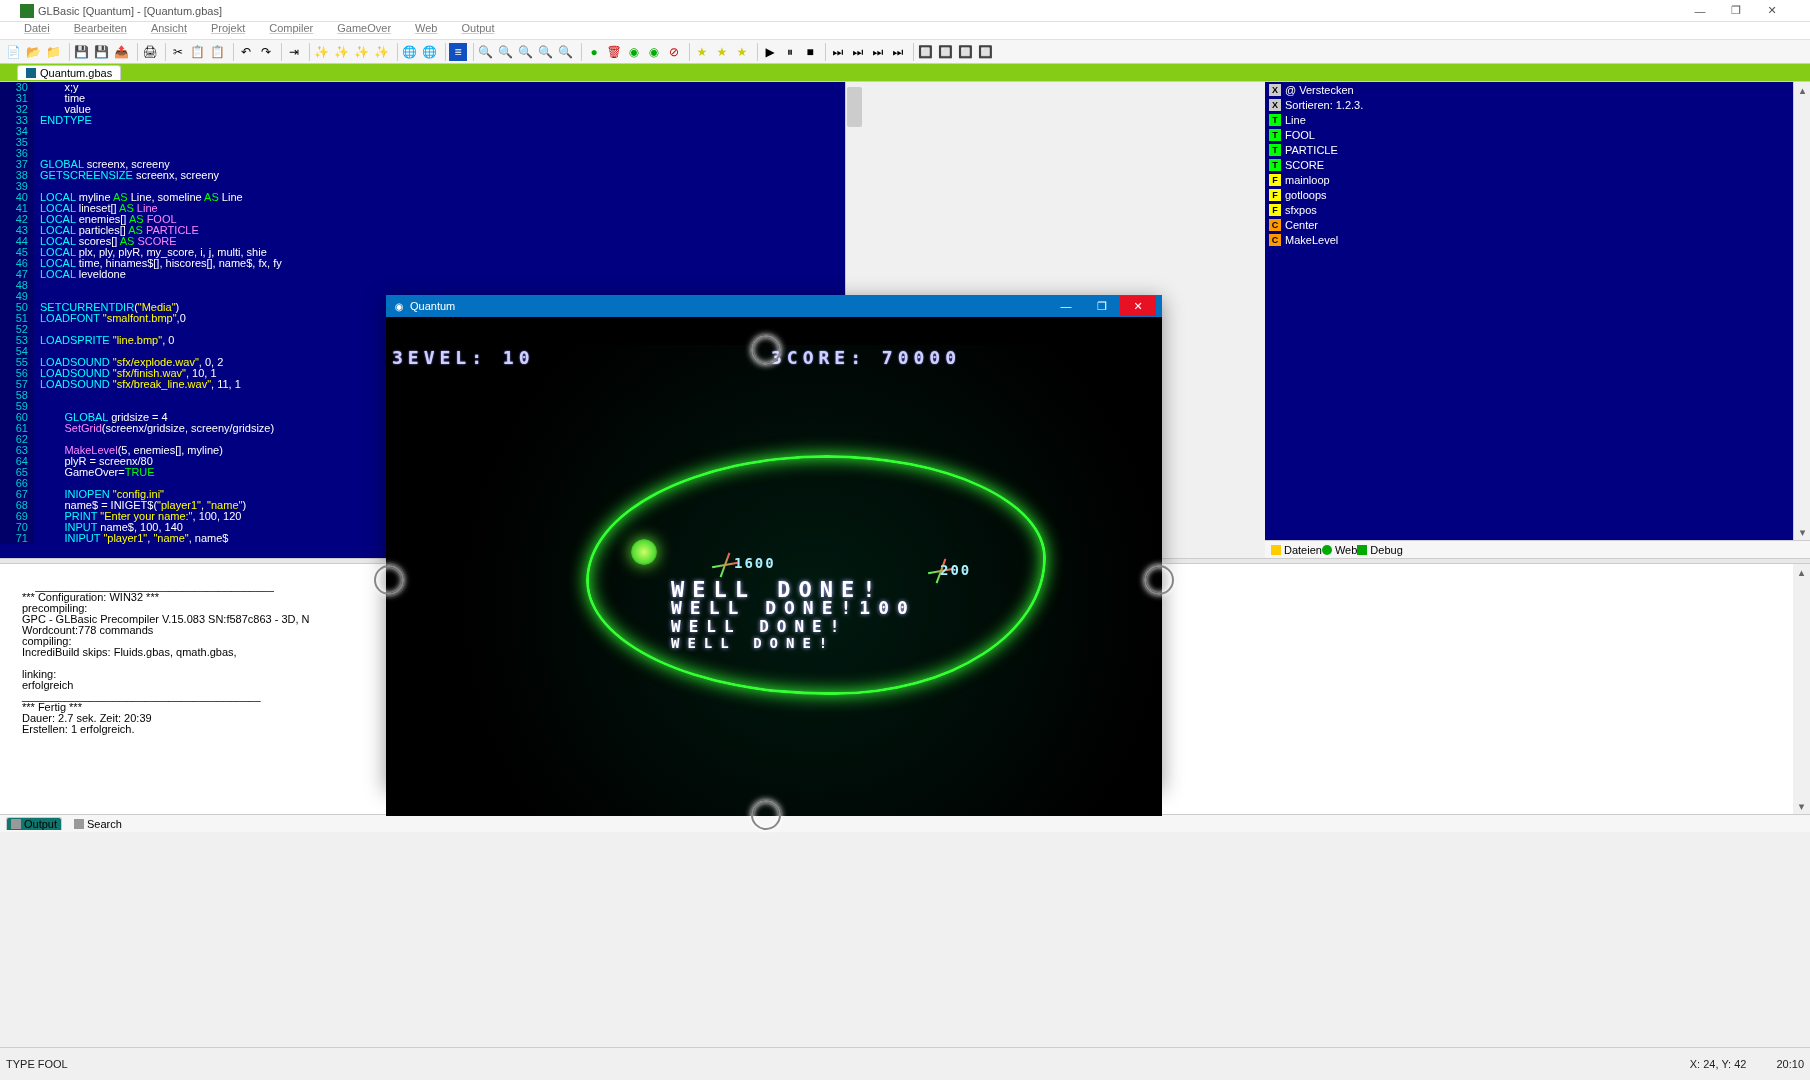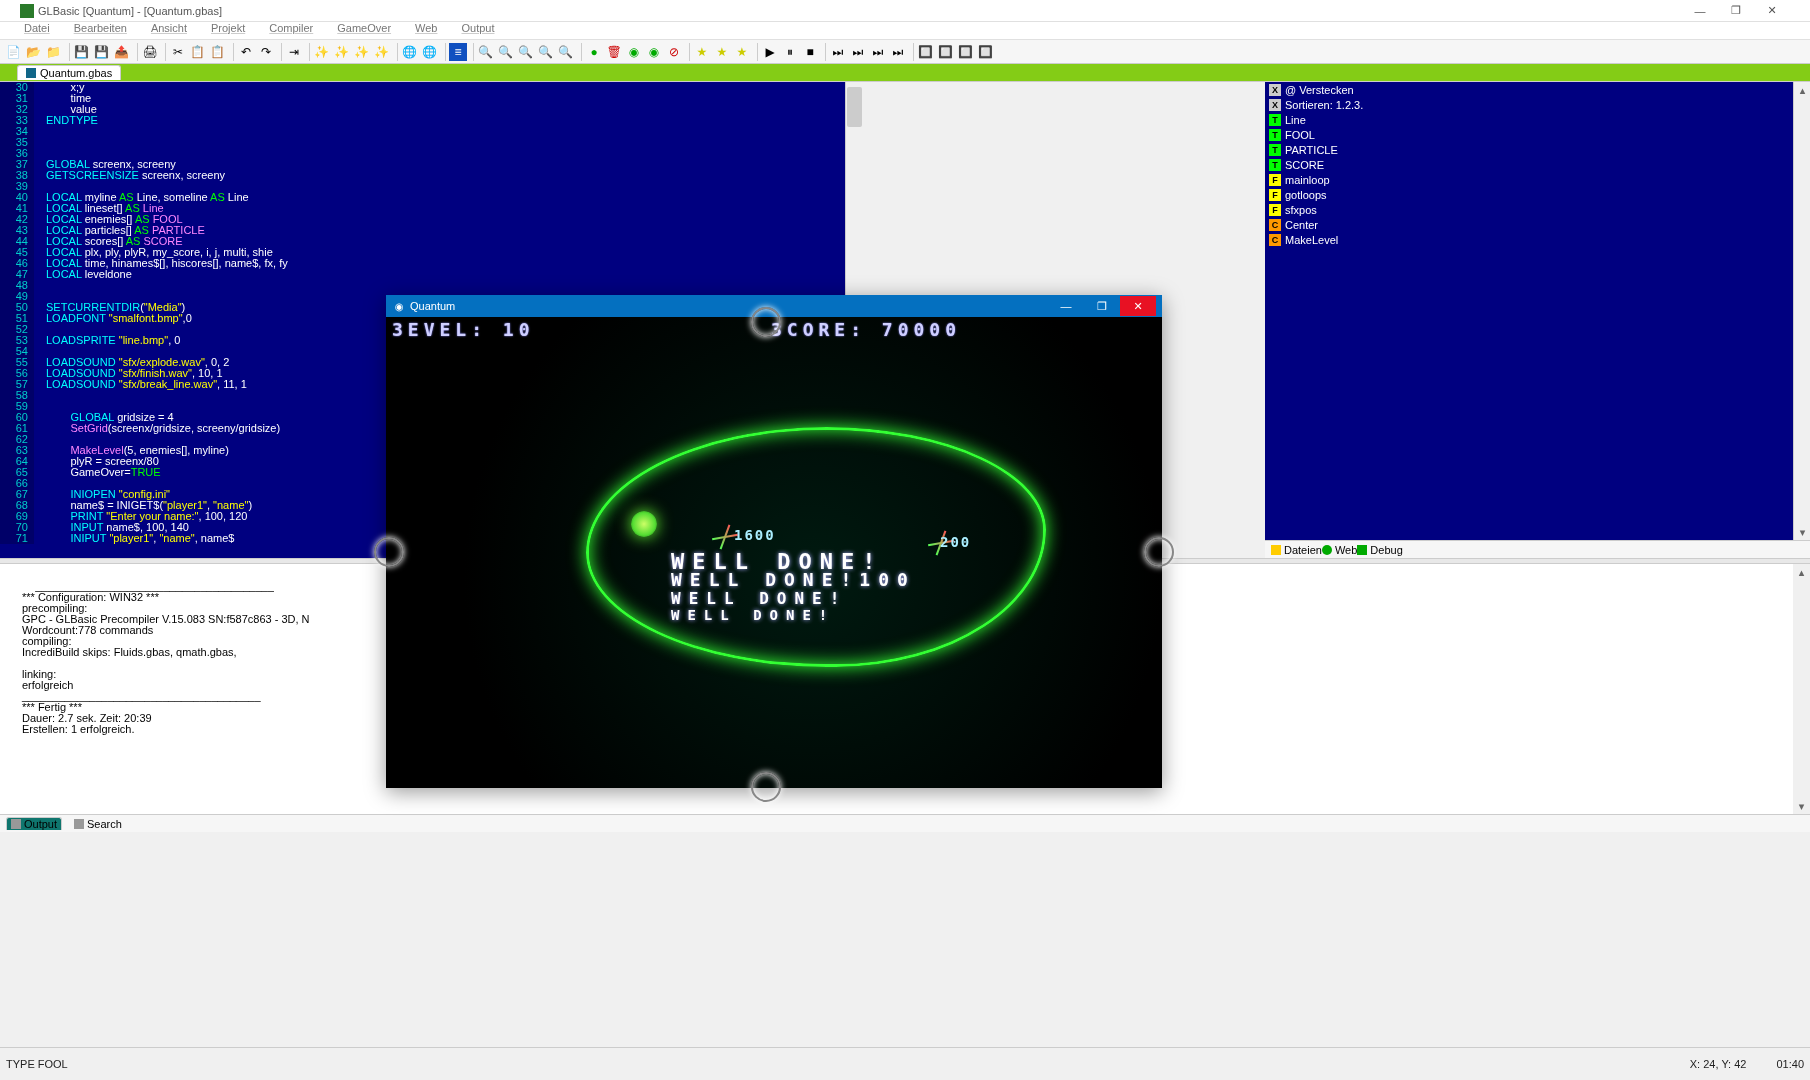--- a/index.html
+++ b/index.html
@@ -13,21 +13,21 @@
 .menubar span{padding:0 6px;text-decoration:underline;text-decoration-color:#ccc;}
 .toolbar{height:24px;background:#f6f6f6;display:flex;align-items:center;padding:0 4px;gap:0;border-bottom:1px solid #ccc;}
 .tbtn{width:18px;height:18px;margin:0 1px;display:inline-flex;align-items:center;justify-content:center;font-size:12px;}
 .tsep{width:4px;height:18px;border-right:1px solid #ccc;margin:0 2px;}
 .tabs{height:18px;background:#84cc16;display:flex;align-items:center;padding-left:17px;border-bottom:1px solid #ccc;}
 .tab{display:flex;align-items:center;gap:4px;padding:1px 8px;background:#fff;border:1px solid #ccc;border-bottom:none;border-radius:3px 3px 0 0;}
 .tabicon{width:10px;height:10px;background:#168;}
 .work{display:flex;height:476px;}
 .editorcol{width:845px;display:flex;flex-direction:column;position:relative;}
 .editor{flex:1;background:#000080;color:#fff;font-family:Consolas,monospace;font-size:11px;line-height:11px;overflow:hidden;white-space:pre;position:relative;}
-.eline{display:flex;height:11px;gap:6px;}
+.eline{display:flex;height:11px;}
 .gut{width:34px;text-align:right;padding-right:6px;color:#0cc;background:#000068;}
 .code{padding-left:6px;}
 .k{color:#0ff;}
 .kk{color:#0f0;}
 .s{color:#ff0;}
 .n{color:#f8f;}
 .sbv{width:17px;background:#f0f0f0;border-left:1px solid #ccc;position:relative;}
 .sbv .thumb{position:absolute;top:5px;left:1px;width:15px;height:40px;background:#ccc;border-radius:2px;}
 .sbv .arr{position:absolute;left:0;width:17px;height:16px;display:flex;align-items:center;justify-content:center;color:#666;}
 .midgap{flex:1;}
@@ -50,21 +50,21 @@
 .btab{display:flex;align-items:center;gap:3px;padding:0 4px;}
 .btab.act{background:#0f766e;border:1px solid #ccc;border-bottom:none;border-radius:3px 3px 0 0;}
 .status{position:absolute;bottom:0;left:0;right:0;height:18px;background:#f0f0f0;border-top:1px solid #ccc;display:flex;align-items:center;padding:16px 6px;color:#222;}
 .status .spacer{flex:1;}
 .gamewin{position:absolute;left:386px;top:295px;width:776px;height:493px;background:#000;box-shadow:0 4px 20px rgba(0,0,0,.4);}
 .gtitle{height:22px;background:#0470c0;display:flex;align-items:center;color:#fff;padding:0 6px;}
 .gtitle .gico{width:14px;height:14px;margin-right:4px;display:inline-flex;align-items:center;justify-content:center;font-size:10px;}
 .gtitle .gt{flex:1;}
 .gtitle .gwb{width:36px;height:20px;display:flex;align-items:center;justify-content:center;color:#fff;}
 .gtitle .gwbx{background:#e81123;}
-.gview{position:relative;height:471px;background:radial-gradient(circle at 55% 55%,#001a10 0%,#000 70%);}
+.gview{position:relative;height:471px;background:radial-gradient(circle at 55% 55%,#001a10 0%,#000 70%);margin-top:28px;}
 .score{position:absolute;top:2px;color:#d0d0ff;font-family:monospace;font-weight:bold;font-size:18px;letter-spacing:5px;text-shadow:0 0 2px #88f;}
 .loop{position:absolute;left:200px;top:110px;width:460px;height:240px;border:3px solid #3f3;border-radius:55% 50% 48% 55% / 55% 45% 60% 50%;box-shadow:0 0 18px #3f3,inset 0 0 18px #3f3;filter:blur(.3px);}
 .orb{position:absolute;width:26px;height:26px;border-radius:50%;background:radial-gradient(circle,#cf6 0%,#5d3 60%,#040 100%);box-shadow:0 0 16px #6f3;}
 .rim{position:absolute;width:30px;height:30px;border:2px solid #888;border-radius:50%;box-shadow:0 0 6px #fff inset,0 0 6px #fff;}
 .floatnum{position:absolute;color:#aef;font-family:monospace;font-size:14px;font-weight:bold;letter-spacing:2px;}
 .spark{position:absolute;width:30px;height:30px;}
 .spark::before,.spark::after{content:"";position:absolute;left:50%;top:50%;width:2px;height:26px;background:linear-gradient(#f55,#5f5);transform:translate(-50%,-50%) rotate(20deg);}
 .spark::after{transform:translate(-50%,-50%) rotate(80deg);}
 .well{position:absolute;color:#fff;font-family:monospace;font-weight:bold;letter-spacing:8px;text-shadow:0 0 4px #aaf;}
 </style>
@@ -272,21 +272,21 @@
       <span style="width:10px;height:10px;background:#999"></span>
       <span>Search</span>
     </div>
 </div>
 
 <div class="status">
   <span>TYPE FOOL</span>
   <span class="spacer"></span>
   <span>X: 24, Y: 42</span>
   <span style="width:30px"></span>
-  <span>01:40</span>
+  <span>20:10</span>
 </div>
 
 <div class="gamewin">
   <div class="gtitle">
     <span class="gico">◉</span>
     <span class="gt">Quantum</span>
     <span class="gwb">—</span>
     <span class="gwb">❐</span>
     <span class="gwb gwbx">✕</span>
   </div>

